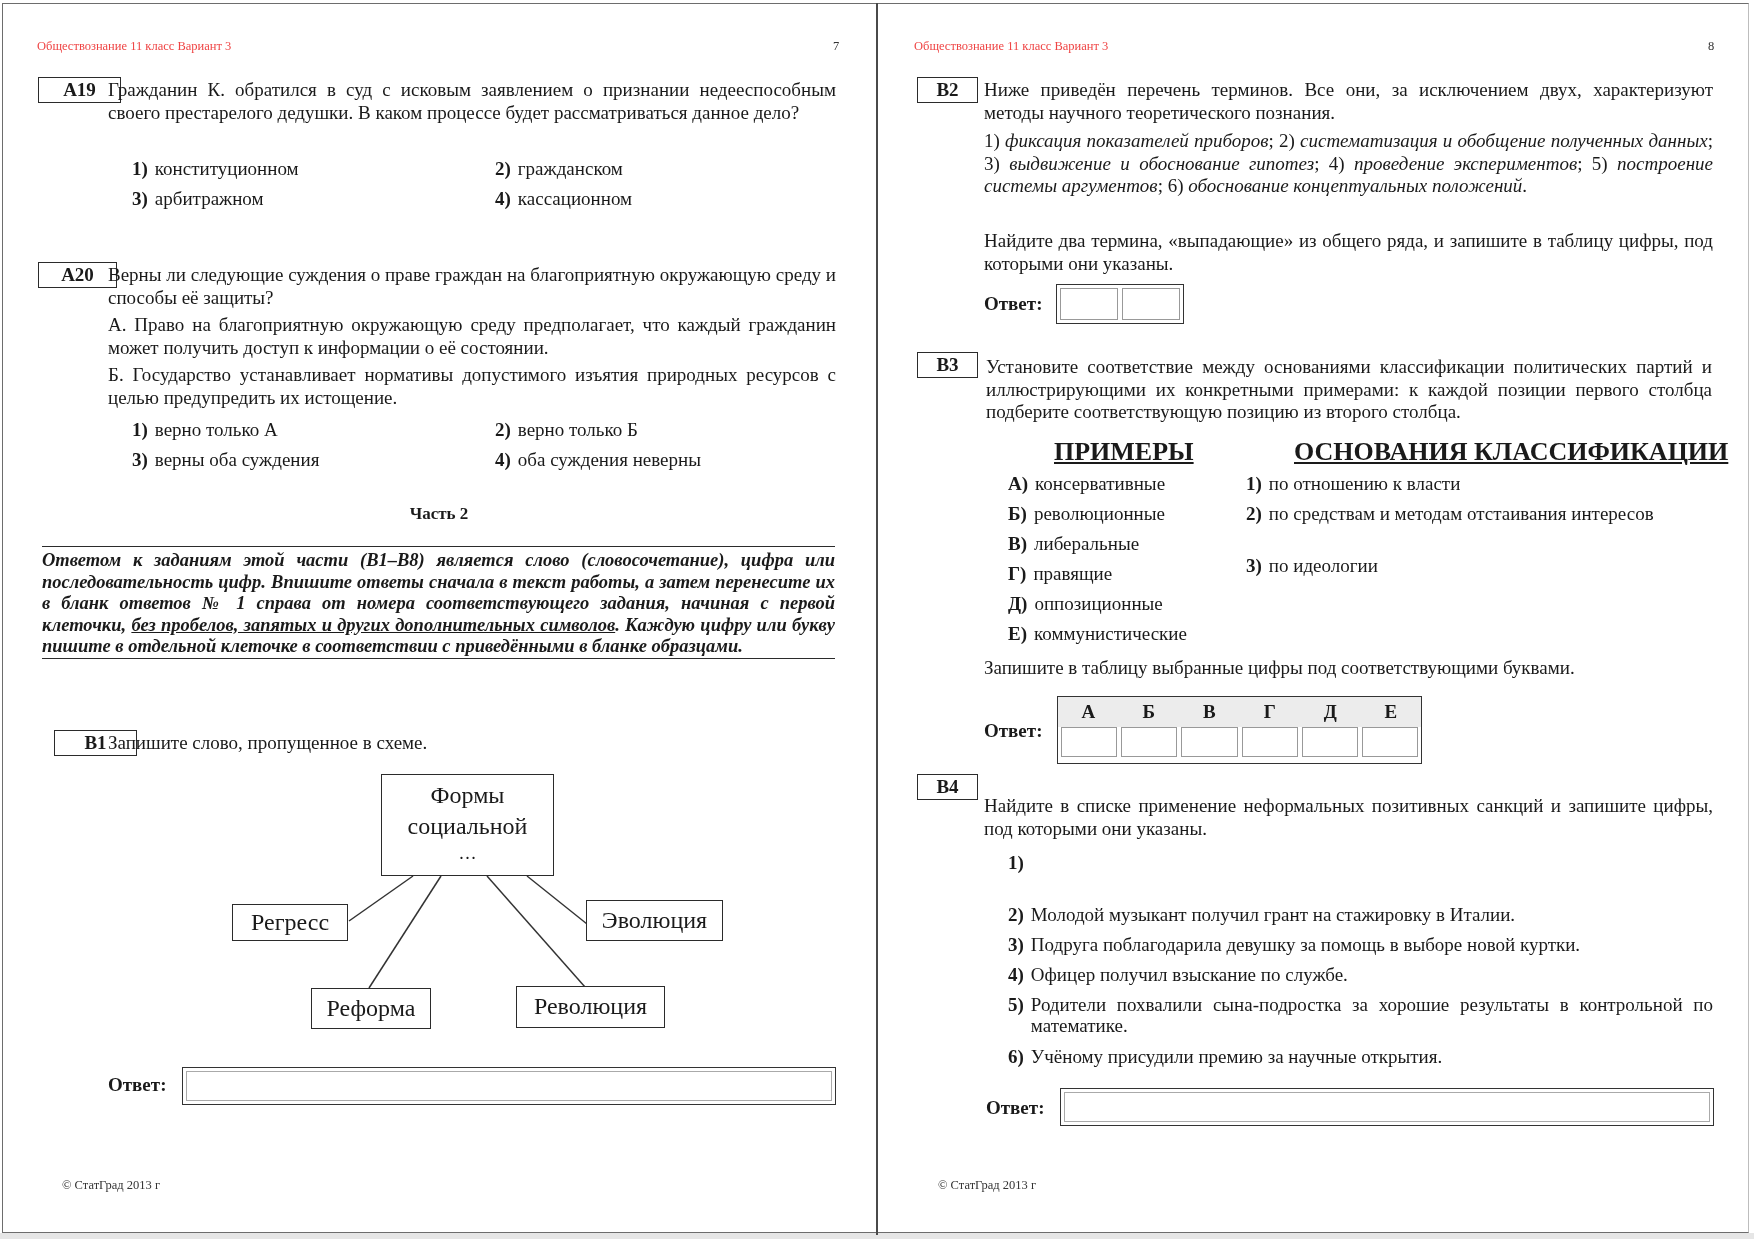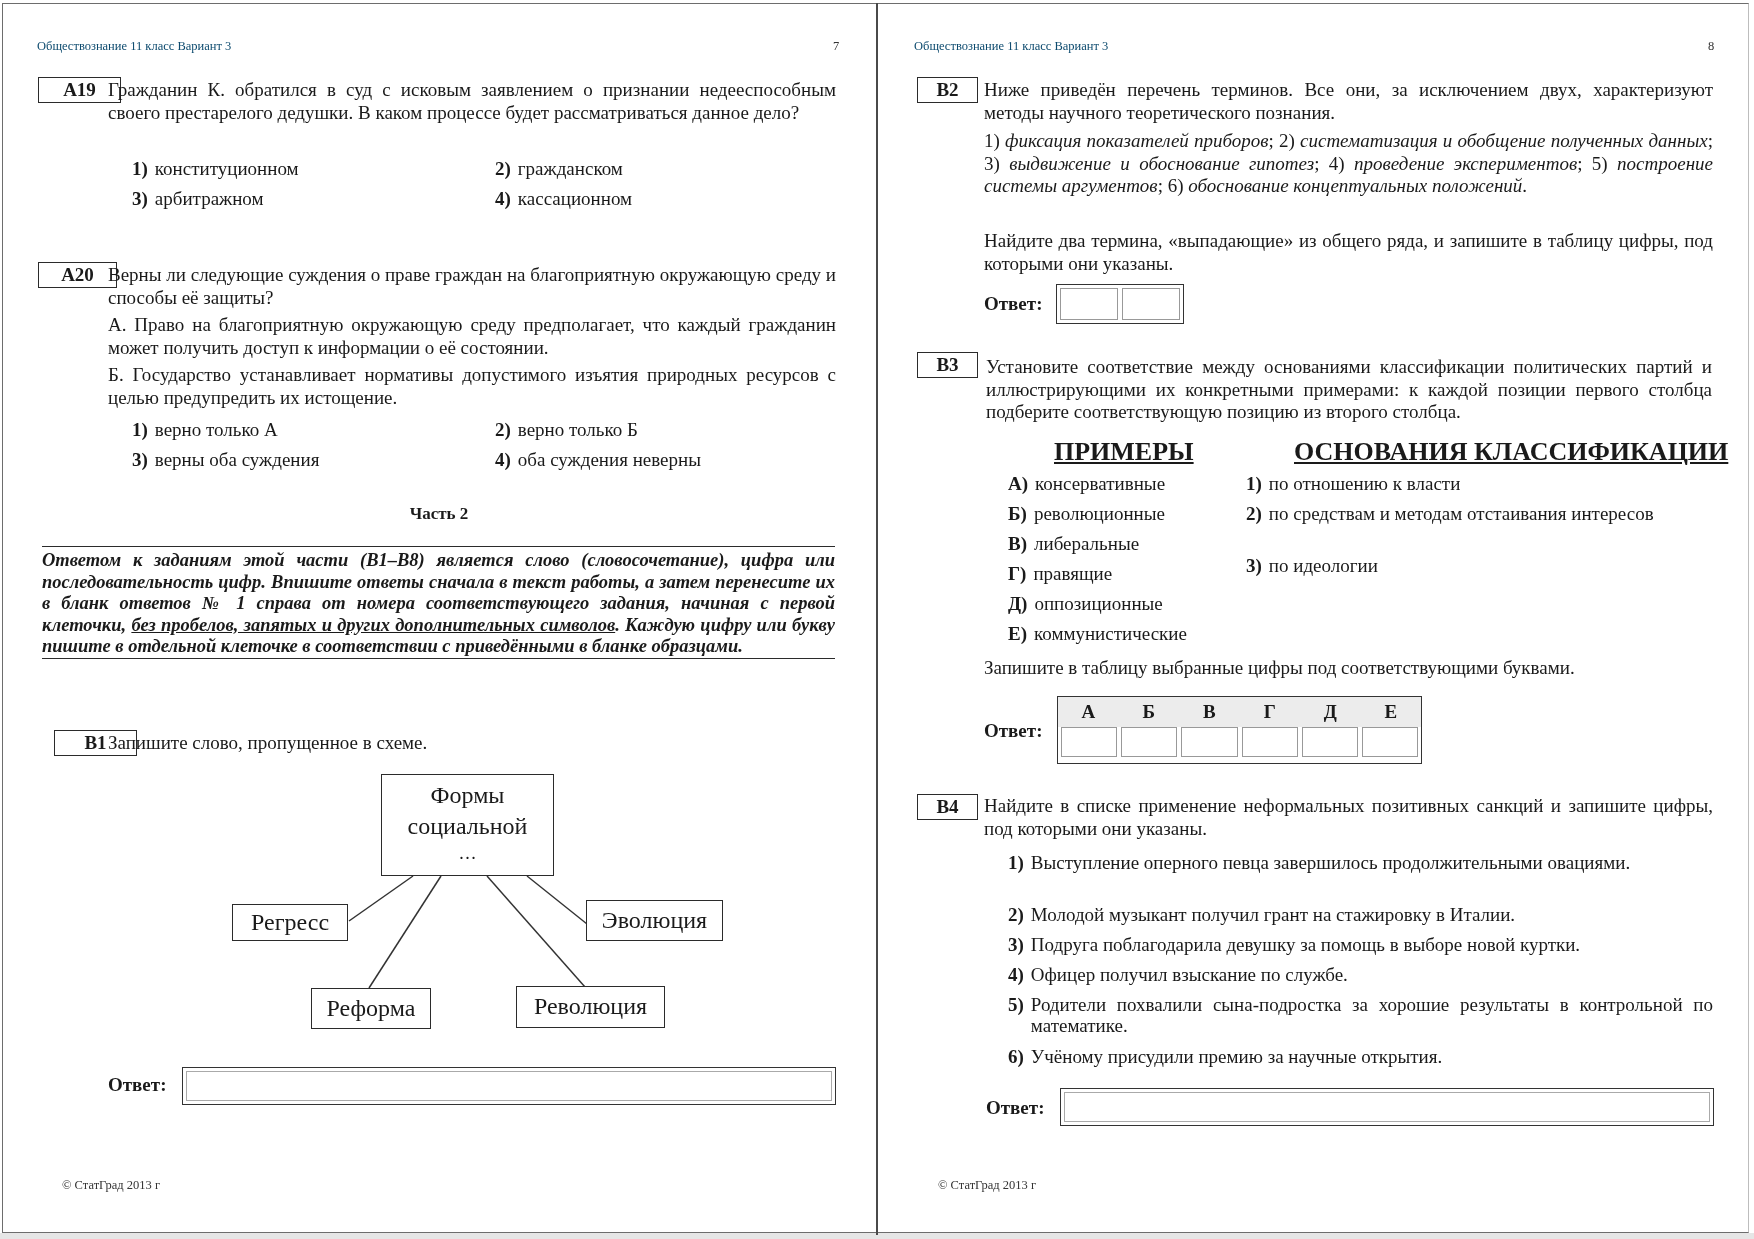--- a/index.html
+++ b/index.html
@@ -2,21 +2,21 @@
 <html><head>
 <meta charset="utf-8">
 <style>
   html, body { margin:0; padding:0; background:#ffffff; }
   body { width:1754px; height:1239px; position:relative; overflow:hidden;
          font-family:"Liberation Serif", "DejaVu Serif", serif; color:#1a1a1a; }
   .frame { position:absolute; left:2px; top:3px; width:1747px; height:1230px;
            border:1px solid #6d6d6d; border-right-color:#bdbdbd; box-sizing:border-box; }
   .frame-shadow { position:absolute; left:0; top:1233px; width:1754px; height:6px; background:#e6e6e6; }
   .page-divider { position:absolute; left:876px; top:3px; width:2px; height:1232px; background:#4a4a4a; }
-  .run-head { position:absolute; top:39px; font-size:12.5px; color:#0c4a6e; letter-spacing:0; }
+  .run-head { position:absolute; top:39px; font-size:12.5px; color:#ef4444; letter-spacing:0; }
   .page-num { position:absolute; top:39px; font-size:12.5px; color:#333; }
   .footer { position:absolute; top:1178px; font-size:12.5px; color:#333; }
 
   .task-label { position:absolute; height:26px; border:1.5px solid #2b2b2b; box-sizing:border-box;
                 font-weight:bold; font-size:19px; text-align:center; line-height:23px; background:#fff; }
   .txt { position:absolute; font-size:19px; line-height:22.5px; text-align:justify; }
   .opt { position:absolute; font-size:19px; line-height:22px; white-space:nowrap; }
   .opt b { font-weight:bold; margin-right:7px; }
   .ital { font-style:italic; }
 
@@ -163,26 +163,25 @@
         <div class="cell"></div>
         <div class="cell"></div>
         <div class="cell"></div>
         <div class="cell"></div>
         <div class="cell"></div>
       </div>
     </div>
   </div>
 
   <div>
-    <div class="task-label" style="left:917px; top:794px; width:61px;">B4</div>
+    <div class="task-label" style="left:917px; top:774px; width:61px;">B4</div>
     <div class="txt" style="left:984px; top:795px; width:729px;">Найдите в списке применение неформальных позитивных санкций и запишите цифры, под которыми они указаны.</div>
 
     <div class="opt" style="left:1008px; top:852px; white-space:normal; width:705px; display:flex;">
         <b style="flex:none;">1)</b>
-        <span style="text-align:justify; line-height:21px;">Выступление оперного певца завершилось продолжительными овациями.</span>
       </div>
     <div class="opt" style="left:1008px; top:904px;"><b>2)</b><span>Молодой музыкант получил грант на стажировку в Италии.</span></div>
     <div class="opt" style="left:1008px; top:934px;"><b>3)</b><span>Подруга поблагодарила девушку за помощь в выборе новой куртки.</span></div>
     <div class="opt" style="left:1008px; top:964px;"><b>4)</b><span>Офицер получил взыскание по службе.</span></div>
     <div class="opt" style="left:1008px; top:994px; white-space:normal; width:705px; display:flex;">
         <b style="flex:none;">5)</b>
         <span style="text-align:justify; line-height:21px;">Родители похвалили сына-подростка за хорошие результаты в контрольной по математике.</span>
       </div>
     <div class="opt" style="left:1008px; top:1046px;"><b>6)</b><span>Учёному присудили премию за научные открытия.</span></div>
 

